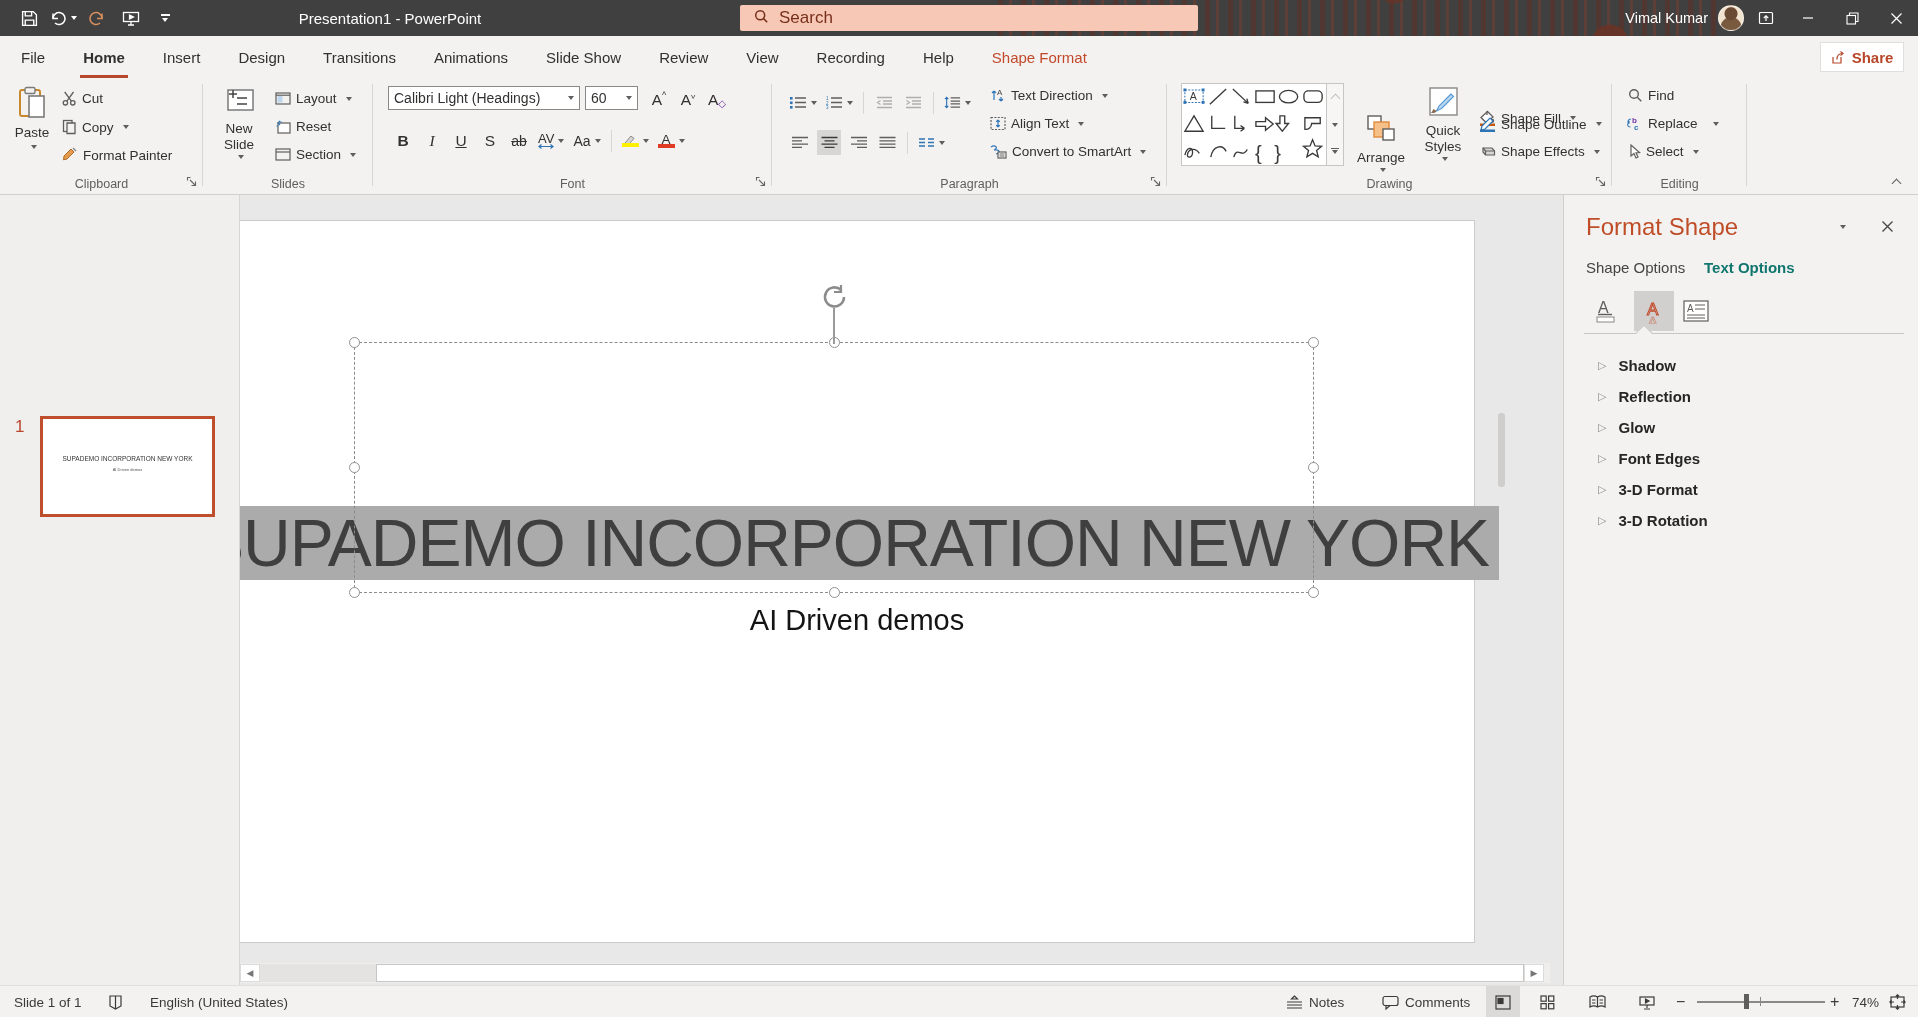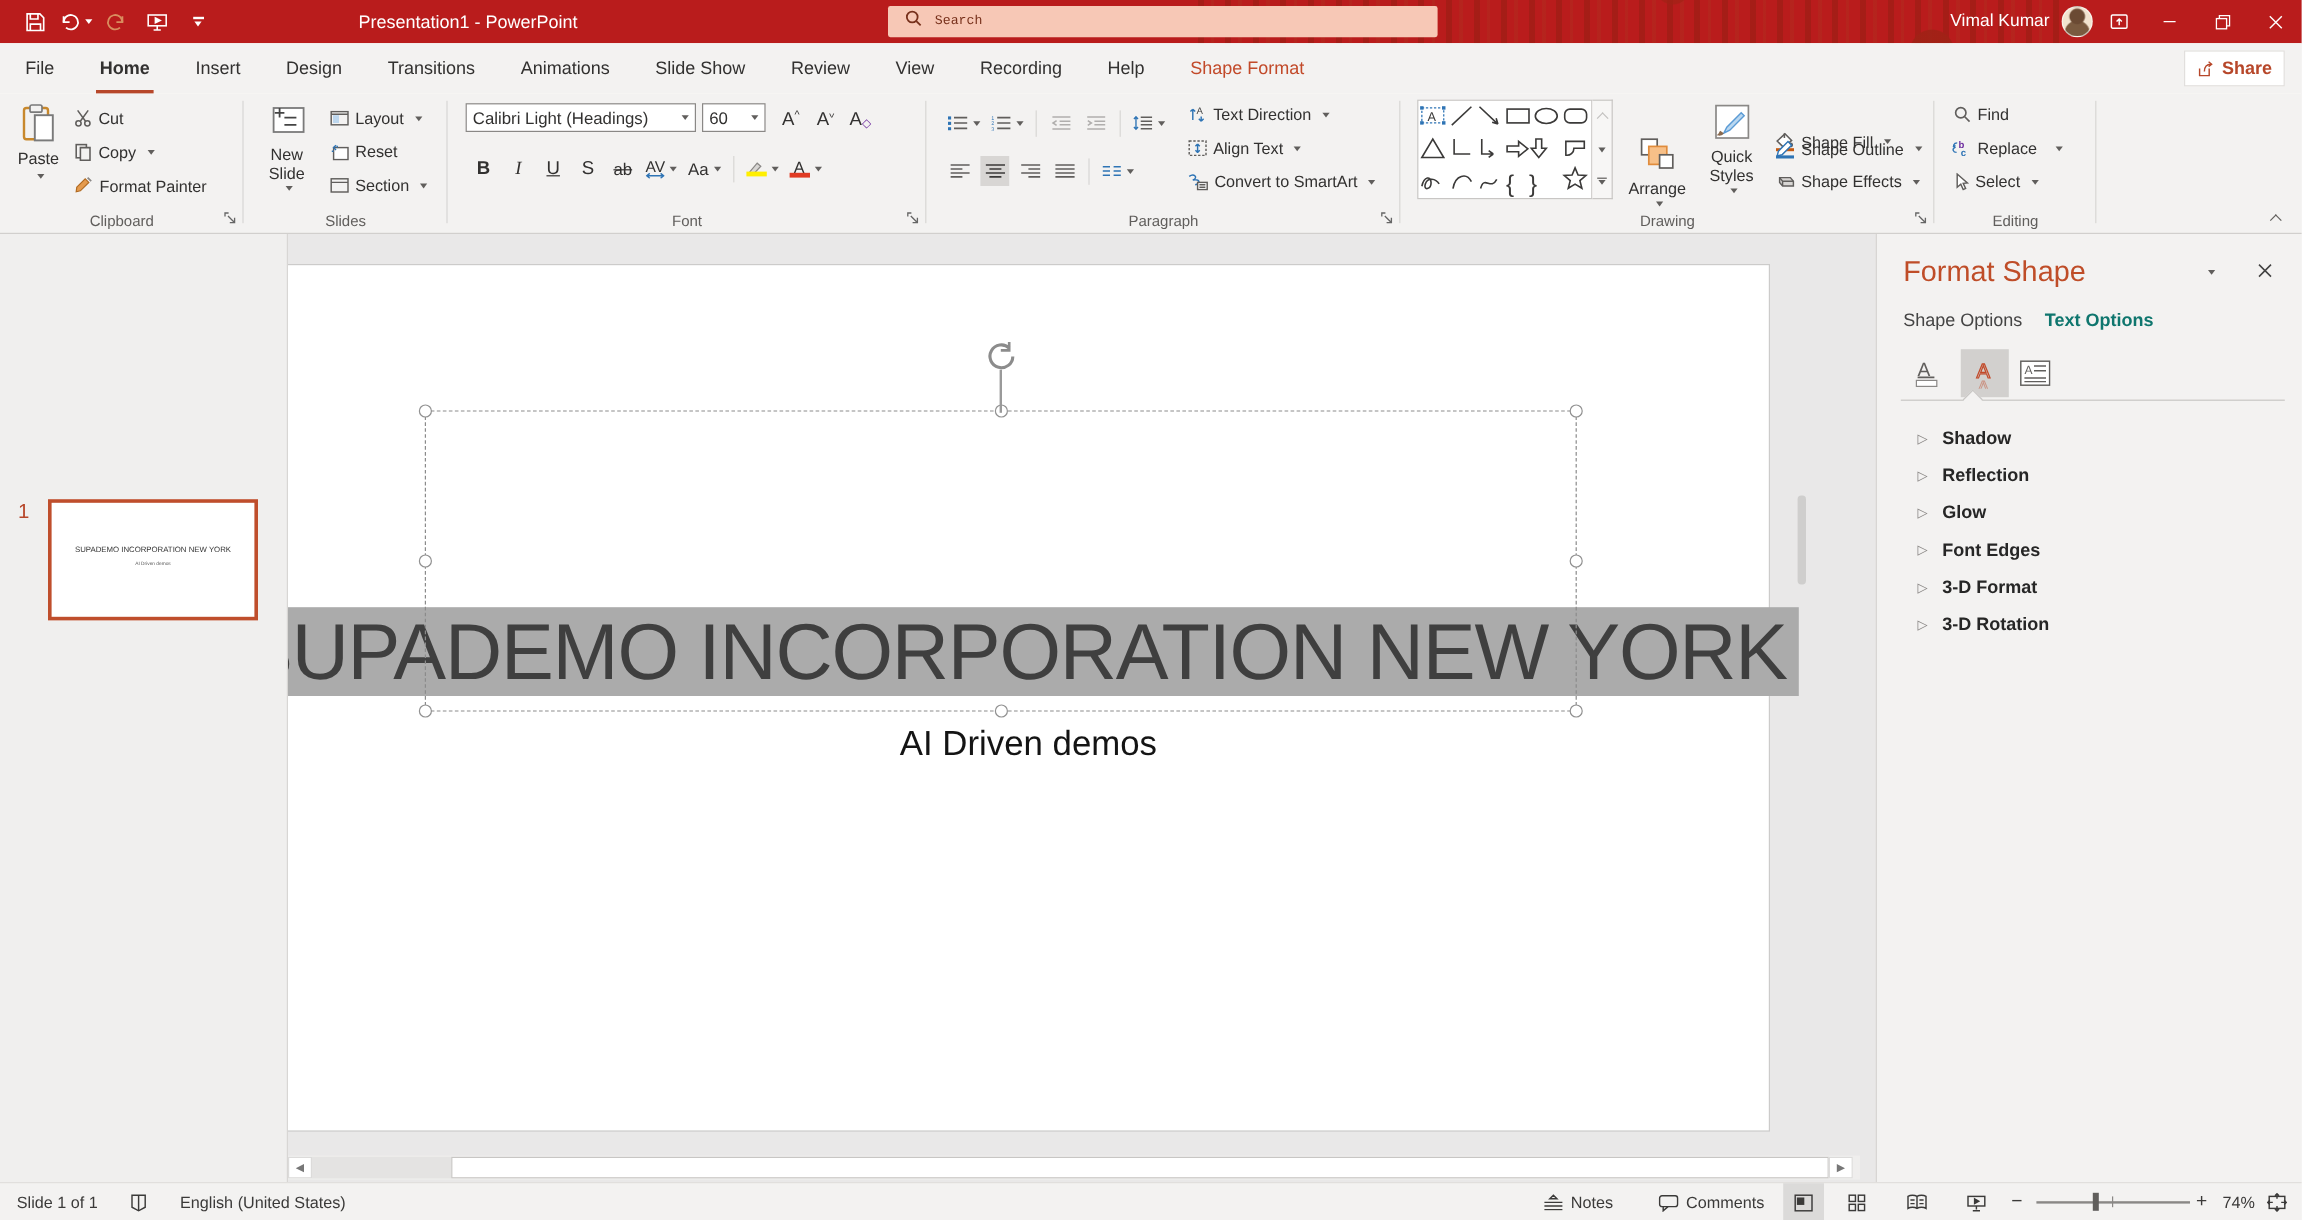--- a/index.html
+++ b/index.html
@@ -1,34 +1,34 @@
 <!DOCTYPE html>
 <html><head>
 <meta charset="utf-8">
 <style>
   * { margin:0; padding:0; box-sizing:border-box; }
   html,body { width:1918px; height:1017px; overflow:hidden;
     font-family:"Liberation Sans","DejaVu Sans",sans-serif; }
   .abs { position:absolute; }
 
   
-  #titlebar { position:absolute; left:0; top:0; width:1918px; height:36px; background:#b91c1c; color:#fff; }
+  #titlebar { position:absolute; left:0; top:0; width:1918px; height:36px; background:#404040; color:#fff; }
   #tb-deco { position:absolute; right:200px; top:0; width:720px; height:36px; opacity:.55;
     background:
       radial-gradient(circle at 85% 120%, rgba(140,40,18,.9) 0 18px, transparent 19px),
       radial-gradient(circle at 55% -30%, rgba(140,40,18,.7) 0 14px, transparent 15px),
       repeating-linear-gradient(90deg, rgba(120,33,14,.55) 0 5px, transparent 5px 11px, rgba(170,60,35,.5) 11px 14px, transparent 14px 23px);
     }
   .qat { position:absolute; top:0; height:36px; display:flex; align-items:center; }
   .qat-btn { width:34px; height:30px; display:flex; align-items:center; justify-content:center; }
   .tb-title { position:absolute; left:240px; top:0; width:300px; height:36px; display:flex; align-items:center; justify-content:center; font-size:15px; }
   #searchbox { position:absolute; left:740px; top:5px; width:458px; height:26px; background:#f7c8b6; border-radius:2px;
     display:flex; align-items:center; color:#77301b; }
-  #searchbox input { border:none; background:transparent; outline:none; font-size:11px; color:#77301b; width:360px;
-    font-family:Liberation Mono, monospace; }
+  #searchbox input { border:none; background:transparent; outline:none; font-size:17px; color:#77301b; width:360px;
+    font-family:Liberation Sans, sans-serif; }
   #searchbox input::placeholder { color:#77301b; opacity:1; }
   .tb-right { position:absolute; top:0; height:36px; display:flex; align-items:center; }
   .tb-user { font-size:14.5px; margin-right:10px; }
   .avatar { width:26px; height:26px; border-radius:50%; background:
     radial-gradient(circle at 50% 32%, #6b4a33 0 6px, transparent 7px),
     radial-gradient(circle at 50% 90%, #7a5a3f 0 10px, transparent 11px),
     radial-gradient(circle at 50% 40%, #f2e3cf 0 100%);
     border:1px solid rgba(255,255,255,.6); }
   .win-btn { width:44px; height:36px; display:flex; align-items:center; justify-content:center; }
 

